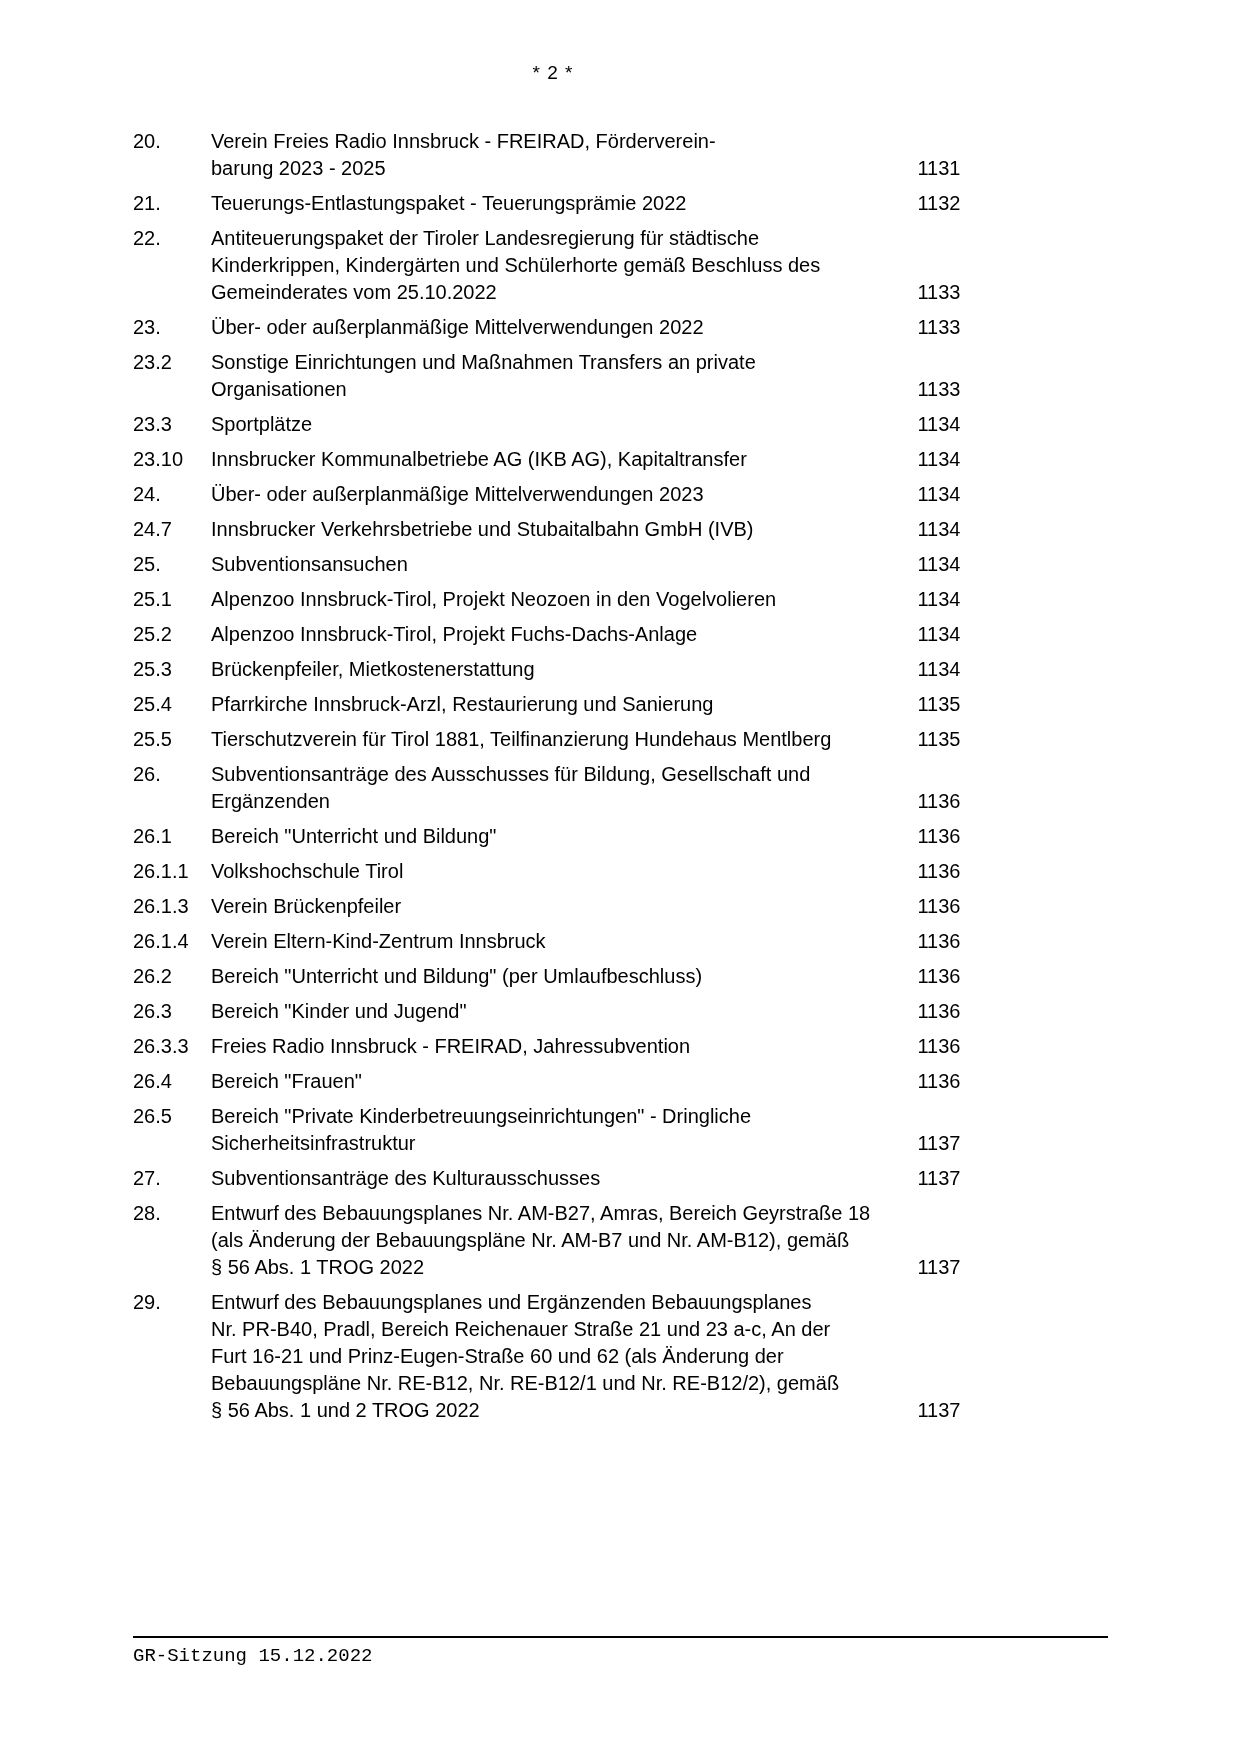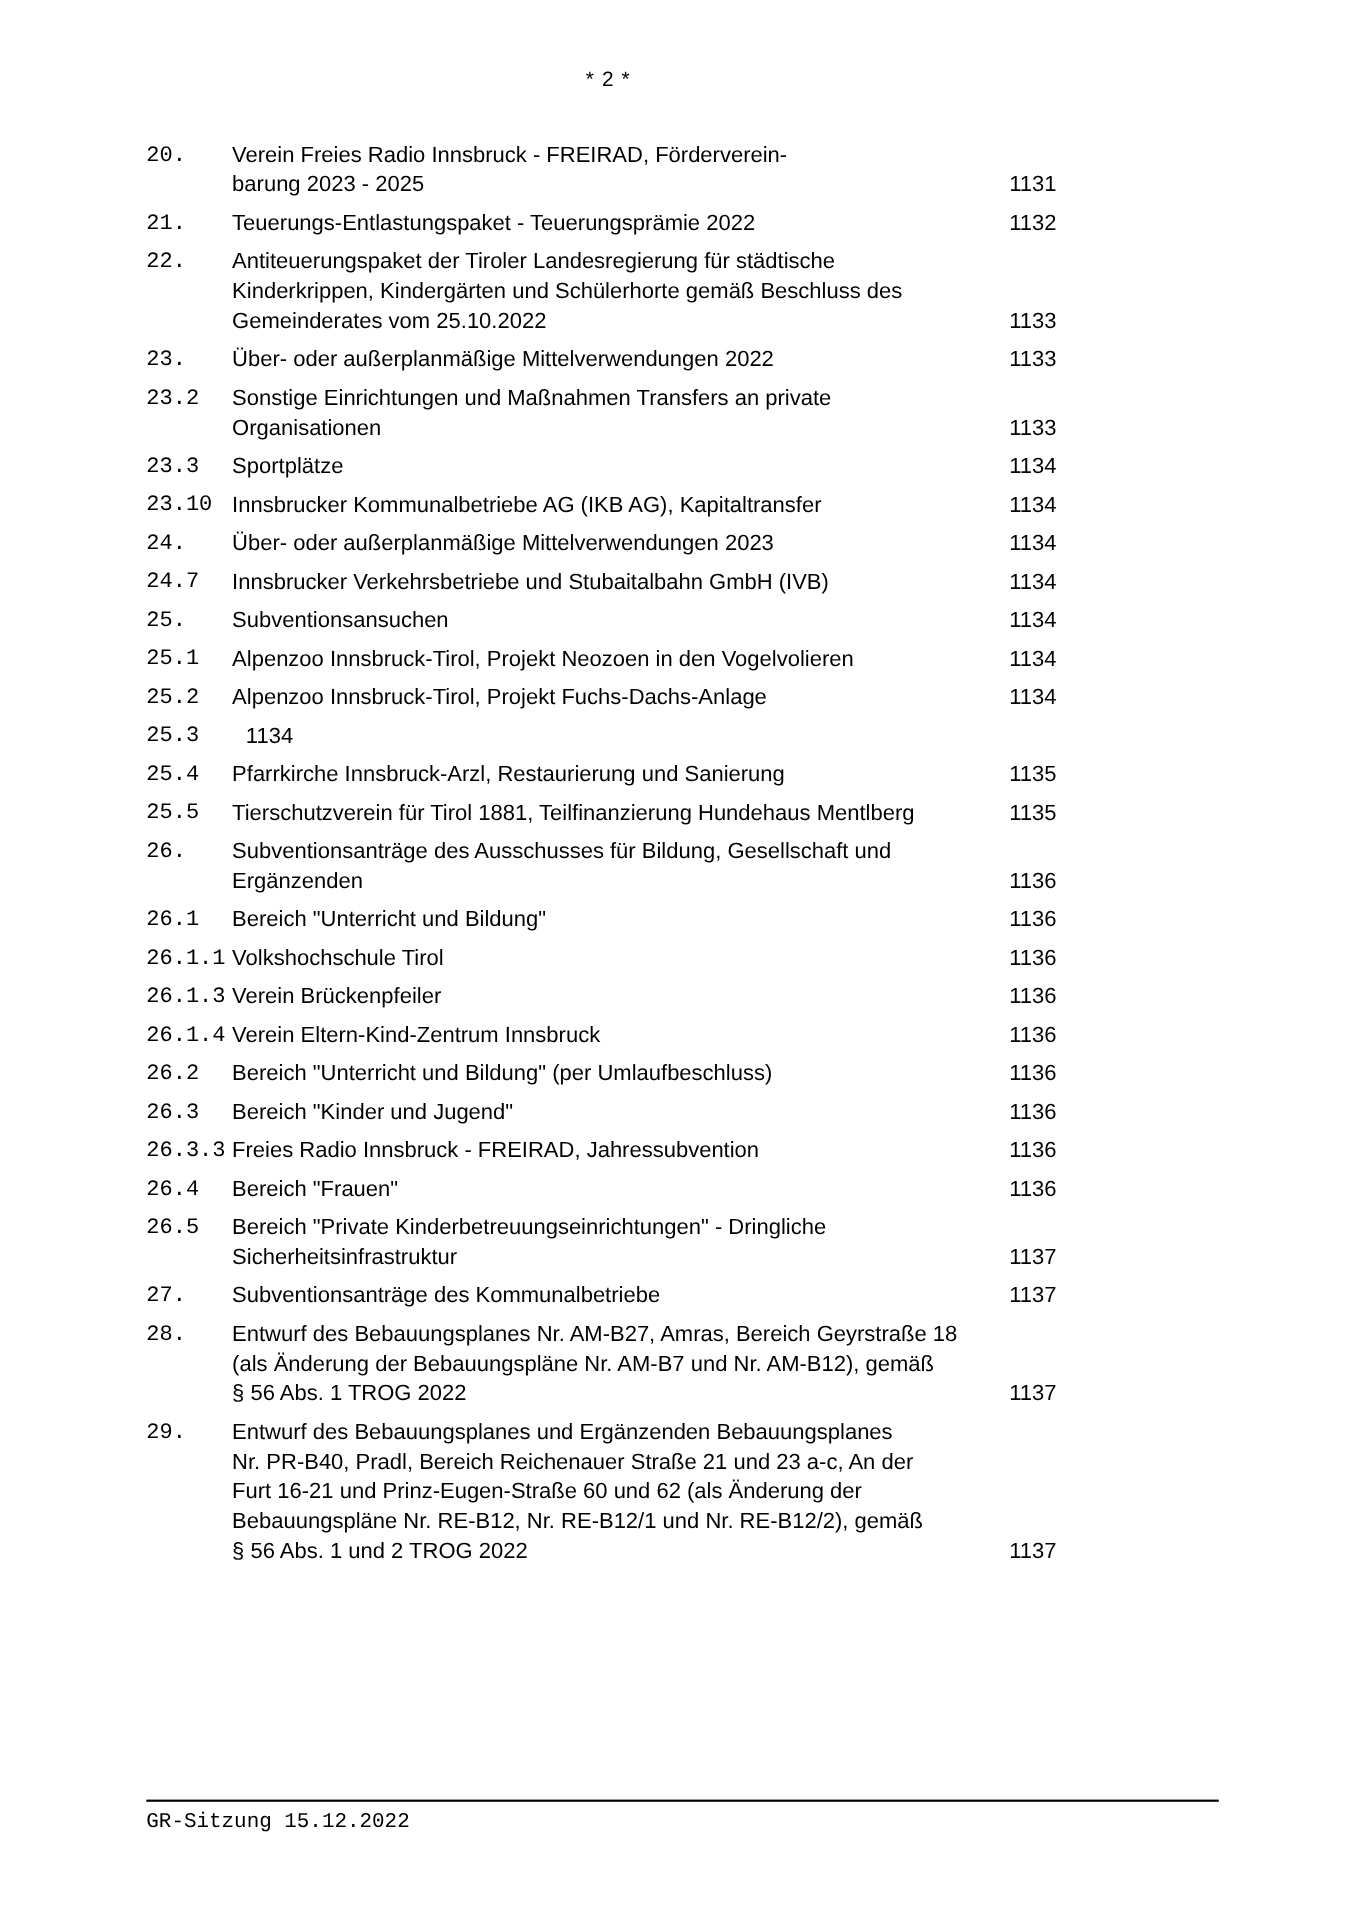--- a/index.html
+++ b/index.html
@@ -30,21 +30,20 @@
     line-height: 27px;
   }
   .toc-row {
     display: flex;
     margin-bottom: 8px;
   }
   .toc-num {
     flex: 0 0 78px;
     align-self: flex-start;
     white-space: nowrap;
-    font-family: Liberation Mono, monospace;
   }
   .toc-title {
     flex: 1 1 auto;
     white-space: pre-line;
     padding-right: 10px;
   }
   .toc-page {
     flex: 0 0 68px;
     text-align: center;
     align-self: flex-end;
@@ -133,20 +132,21 @@
         <div class="toc-title">Alpenzoo Innsbruck-Tirol, Projekt Neozoen in den Vogelvolieren</div>
         <div class="toc-page">1134</div>
       </div>
       <div class="toc-row">
         <div class="toc-num">25.2</div>
         <div class="toc-title">Alpenzoo Innsbruck-Tirol, Projekt Fuchs-Dachs-Anlage</div>
         <div class="toc-page">1134</div>
       </div>
       <div class="toc-row">
         <div class="toc-num">25.3</div>
+        <div class="toc-title">Brückenpfeiler, Mietkostenerstattung</div>
         <div class="toc-page">1134</div>
       </div>
       <div class="toc-row">
         <div class="toc-num">25.4</div>
         <div class="toc-title">Pfarrkirche Innsbruck-Arzl, Restaurierung und Sanierung</div>
         <div class="toc-page">1135</div>
       </div>
       <div class="toc-row">
         <div class="toc-num">25.5</div>
         <div class="toc-title">Tierschutzverein für Tirol 1881, Teilfinanzierung Hundehaus Mentlberg</div>
@@ -199,21 +199,21 @@
         <div class="toc-page">1136</div>
       </div>
       <div class="toc-row">
         <div class="toc-num">26.5</div>
         <div class="toc-title">Bereich "Private Kinderbetreuungseinrichtungen" - Dringliche
 Sicherheitsinfrastruktur</div>
         <div class="toc-page">1137</div>
       </div>
       <div class="toc-row">
         <div class="toc-num">27.</div>
-        <div class="toc-title">Subventionsanträge des Kommunalbetriebe</div>
+        <div class="toc-title">Subventionsanträge des Kulturausschusses</div>
         <div class="toc-page">1137</div>
       </div>
       <div class="toc-row">
         <div class="toc-num">28.</div>
         <div class="toc-title">Entwurf des Bebauungsplanes Nr. AM-B27, Amras, Bereich Geyrstraße 18
 (als Änderung der Bebauungspläne Nr. AM-B7 und Nr. AM-B12), gemäß
 § 56 Abs. 1 TROG 2022</div>
         <div class="toc-page">1137</div>
       </div>
       <div class="toc-row">

